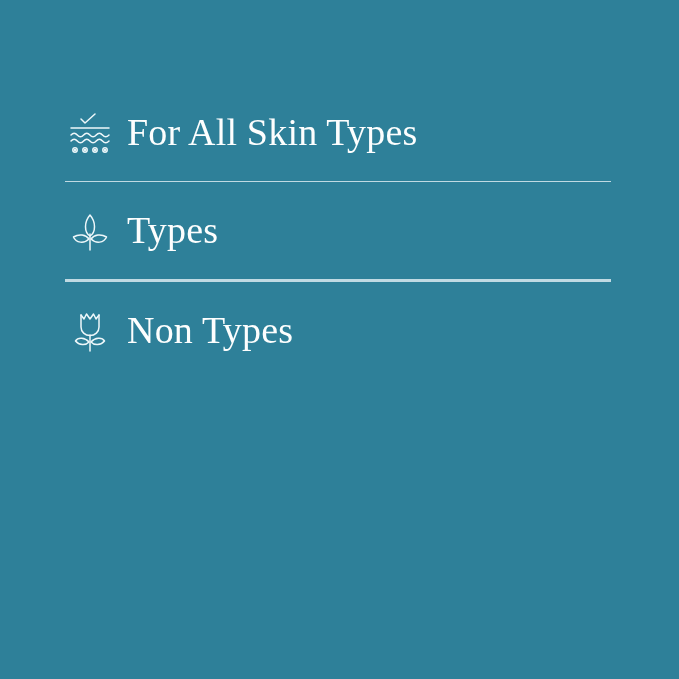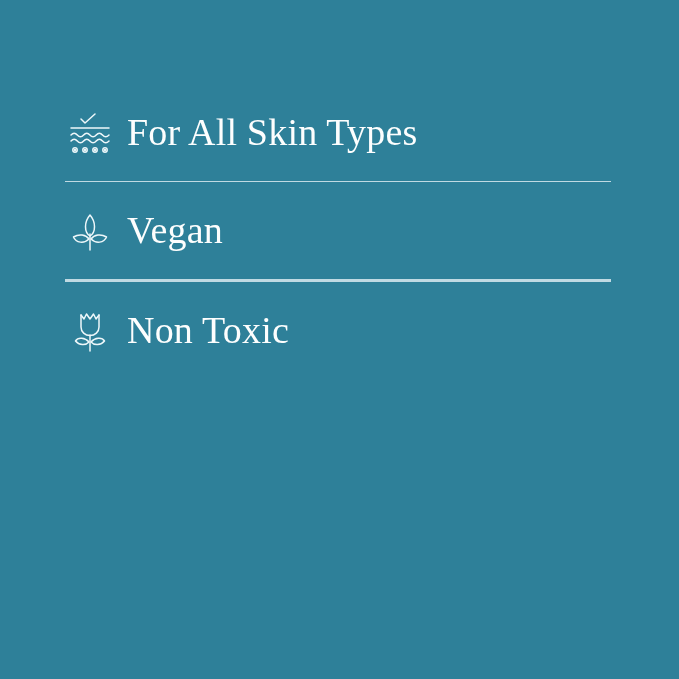--- a/index.html
+++ b/index.html
@@ -100,38 +100,38 @@
 
     <div class="feature-row">
       <span class="feature-icon">
         <svg width="50" height="50" viewBox="0 0 50 50" fill="none" stroke="#eef7fa" stroke-width="1.5" stroke-linecap="round" stroke-linejoin="round">
           <path d="M25 30 C19 26 19 16 25 9 C31 16 31 26 25 30 Z"></path>
           <path d="M24 33 C19 38 11 37 8.5 31 C14 27.5 21 28.5 24 33 Z"></path>
           <path d="M26 33 C31 38 39 37 41.5 31 C36 27.5 29 28.5 26 33 Z"></path>
           <path d="M25 28 V44"></path>
         </svg>
       </span>
-      <span class="feature-label">Vegan</span>
+      <span class="feature-label">Types</span>
     </div>
 
     <div class="divider"></div>
 
 
     <div class="divider"></div>
 
 
     <div class="divider"></div>
 
     <div class="feature-row">
       <span class="feature-icon">
         <svg width="50" height="50" viewBox="0 0 50 50" fill="none" stroke="#eef7fa" stroke-width="1.5" stroke-linecap="round" stroke-linejoin="round">
           <path d="M16 9 L16 21 C16 26 20 29.5 25 29.5 C30 29.5 34 26 34 21 L34 9"></path>
           <path d="M16 9 L19 13 L21.5 8 L25 13 L28.5 8 L31 13 L34 9"></path>
           <path d="M25 29 V45"></path>
           <path d="M24 36 C20 31.5 13 31 10.5 35 C14 39.5 21 39.5 24 36 Z"></path>
           <path d="M26 36 C30 31.5 37 31 39.5 35 C36 39.5 29 39.5 26 36 Z"></path>
         </svg>
       </span>
-      <span class="feature-label">Non Toxic</span>
+      <span class="feature-label">Non Types</span>
     </div>
 
   </div>
 </div>
 
 </body></html>

